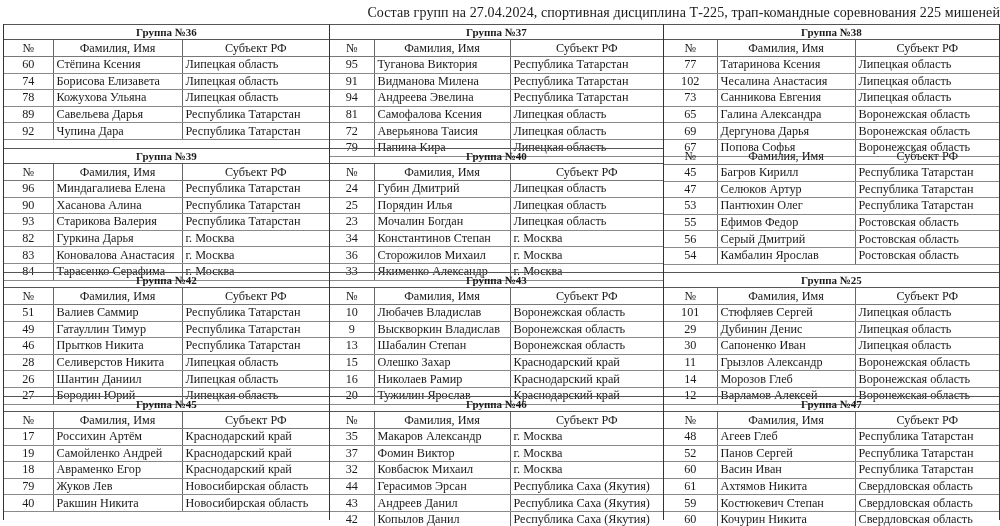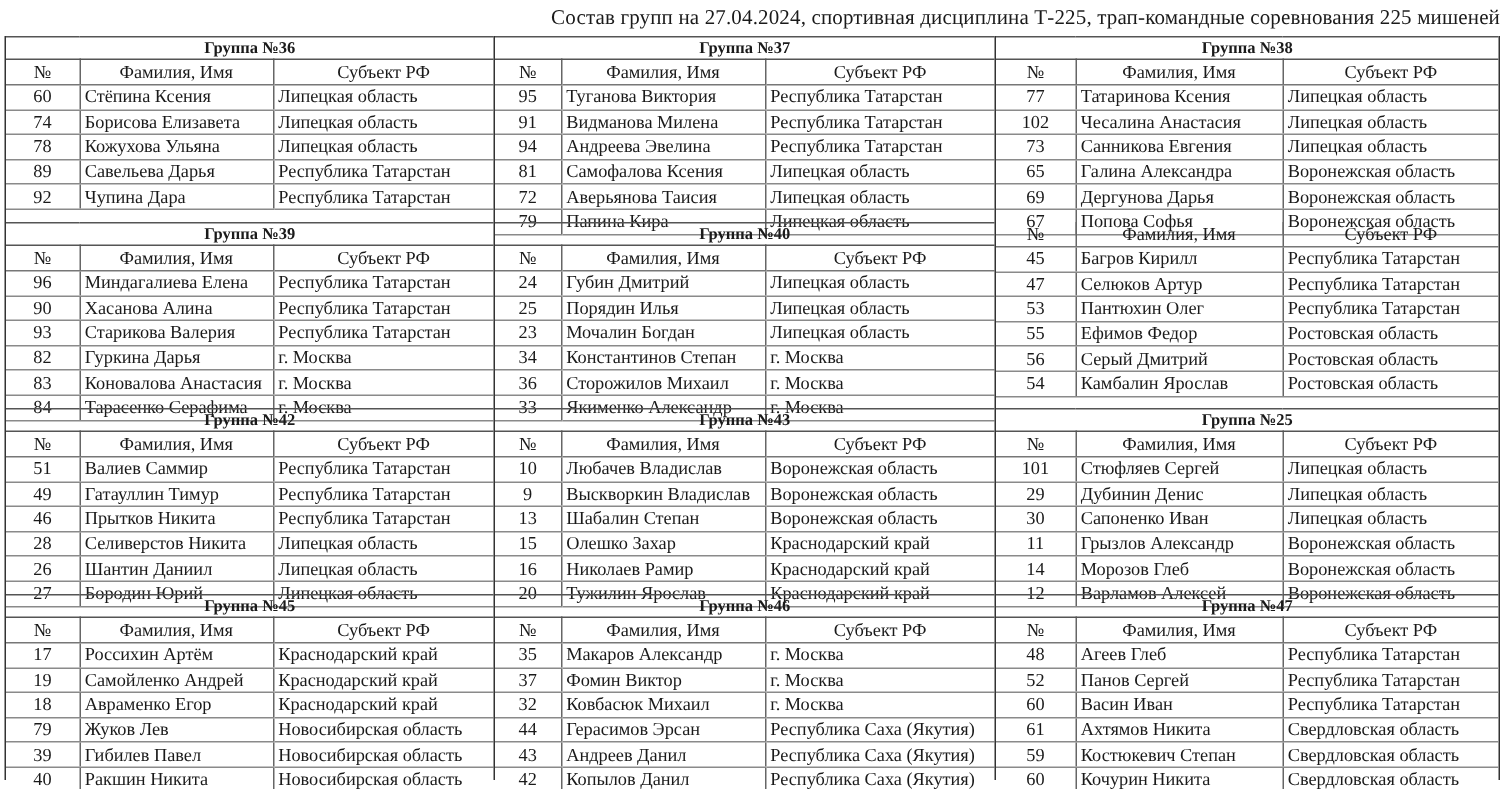--- a/index.html
+++ b/index.html
@@ -549,25 +549,20 @@
     <td class="num">18</td>
     <td>Авраменко Егор</td>
     <td>Краснодарский край</td>
   </tr>
           <tr>
     <td class="num">79</td>
     <td>Жуков Лев</td>
     <td>Новосибирская область</td>
   </tr>
           <tr>
-    <td class="num">39</td>
-    <td>Гибилев Павел</td>
-    <td>Новосибирская область</td>
-  </tr>
-          <tr>
     <td class="num">40</td>
     <td>Ракшин Никита</td>
     <td>Новосибирская область</td>
   </tr>
         </tbody>
     </table>
   </div>
     <div class="group g-col-1">
     <table>
       <colgroup>

